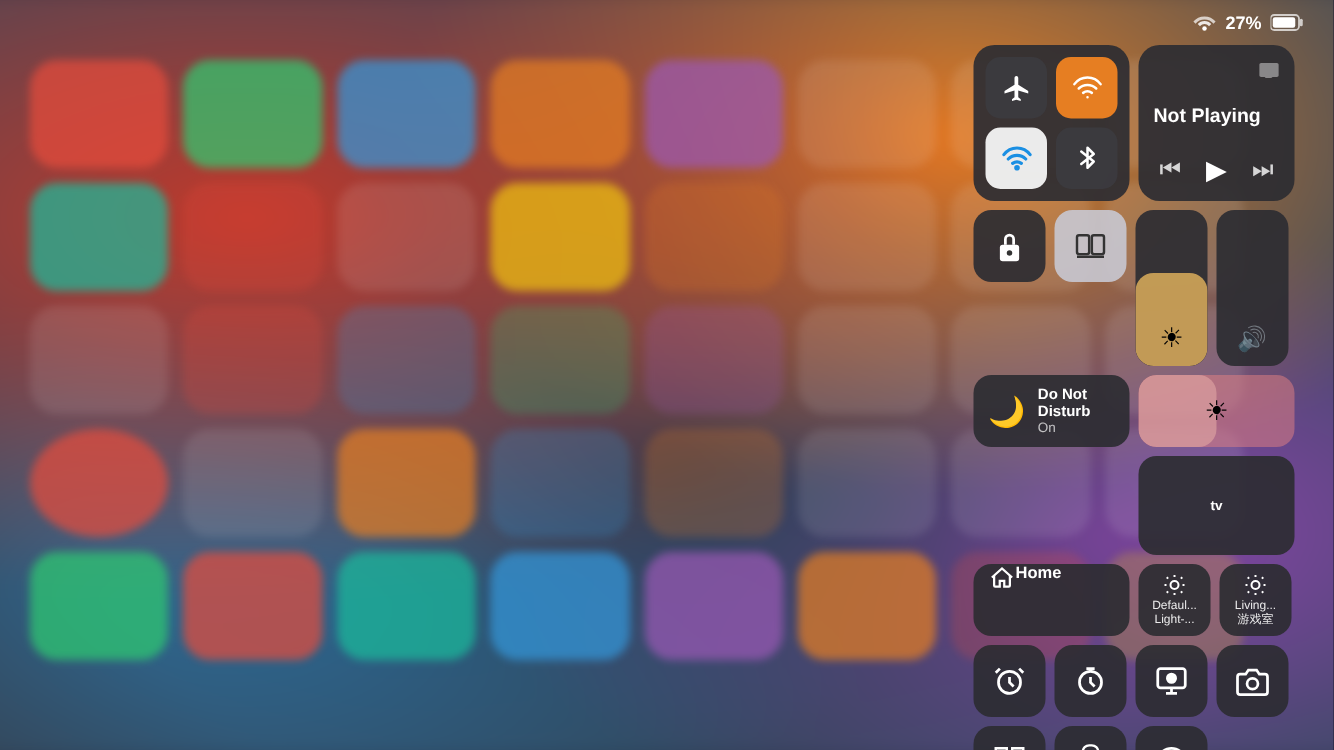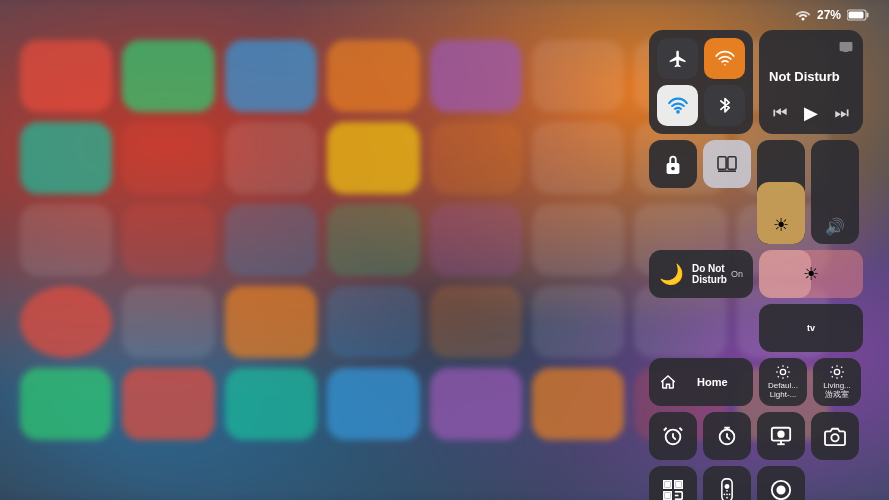--- a/index.html
+++ b/index.html
@@ -213,44 +213,43 @@
       display: flex;
       align-items: center;
       padding: 0 10px;
       gap: 8px;
       color: white;
       cursor: pointer;
     }
 
     .dnd-text {
       display: flex;
-      flex-direction: row;
-      align-items: center;
+      flex-direction: column;
     }
 
     .dnd-title {
       font-size: 10px;
       font-weight: 600;
     }
 
     .dnd-subtitle {
       font-size: 9px;
       opacity: 0.7;
     }
 
     
     .home-tile {
       width: 104px;
       height: 48px;
       border-radius: 12px;
       background: rgba(45, 45, 50, 0.92);
       display: flex;
-      align-items: center;
+      align-items: flex-start;
       padding: 0 10px;
-      gap: 20px;
+      gap: 0;
       color: white;
       cursor: pointer;
     }
 
     .scene-tile {
       width: 48px;
       height: 48px;
       border-radius: 12px;
       background: rgba(45, 45, 50, 0.92);
       display: flex;
@@ -382,21 +381,21 @@
       </div>
     </div>
 
     <div class="now-playing-tile">
       <div class="now-playing-icon">
         <svg width="14" height="12" viewBox="0 0 24 20" fill="white" opacity="0.6">
           <path d="M21 3H3c-1.1 0-2 .9-2 2v12c0 1.1.9 2 2 2h4l4 4 4-4h6c1.1 0 2-.9 2-2V5c0-1.1-.9-2-2-2z"></path>
           <path d="M12 16l-4 4h8z" fill="white"></path>
         </svg>
       </div>
-      <div class="now-playing-title">Not Disturb</div>
+      <div class="now-playing-title">Not Playing</div>
       <div class="now-playing-controls">
         <span class="ctrl-btn">⏮</span>
         <span class="ctrl-btn play">▶</span>
         <span class="ctrl-btn">⏭</span>
       </div>
     </div>
   </div>
 
   <div class="cc-row">
     <div class="small-tile">
@@ -432,21 +431,21 @@
         <span class="dnd-title">Do Not Disturb</span>
         <span class="dnd-subtitle">On</span>
       </div>
     </div>
     <div style="width:104px;display:flex;flex-direction:column;gap:6px;">
 
       <div style="height:48px;border-radius:12px;background:rgba(230,130,130,0.5);display:flex;align-items:center;justify-content:center;position:relative;overflow:hidden;cursor:pointer;">
         <div style="position:absolute;left:0;top:0;bottom:0;width:50%;background:rgba(220,160,160,0.7);border-radius:12px;"></div>
         <span style="position:relative;z-index:1;font-size:18px;">☀</span>
       </div>
-      <div style="height:48px;border-radius:12px;background:rgba(45,45,50,0.92);display:flex;align-items:center;justify-content:center;gap:4px;cursor:pointer;">
+      <div style="height:66px;border-radius:12px;background:rgba(45,45,50,0.92);display:flex;align-items:center;justify-content:center;gap:4px;cursor:pointer;">
         <span style="color:white;font-size:9px;font-weight:700;">tv</span>
       </div>
     </div>
   </div>
 
   <div class="cc-row">
     <div class="home-tile">
       <svg width="18" height="18" viewBox="0 0 24 24" fill="none" stroke="white" stroke-width="2">
         <path d="M3 12L12 4l9 8"></path>
         <path d="M5 10v9a1 1 0 0 0 1 1h4v-5h4v5h4a1 1 0 0 0 1-1v-9"></path>

